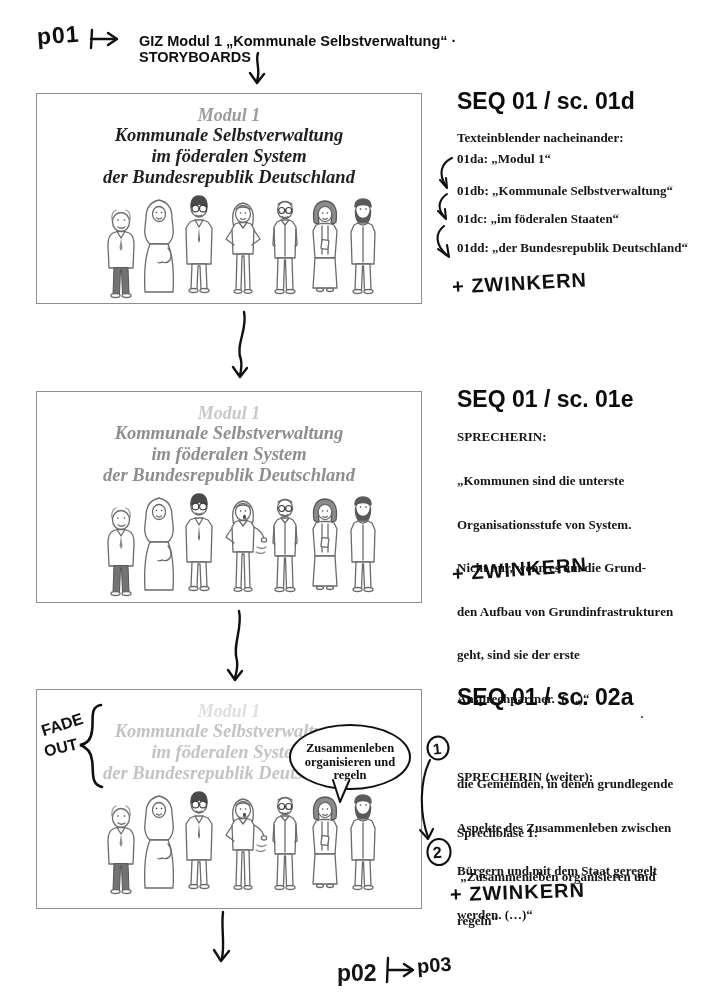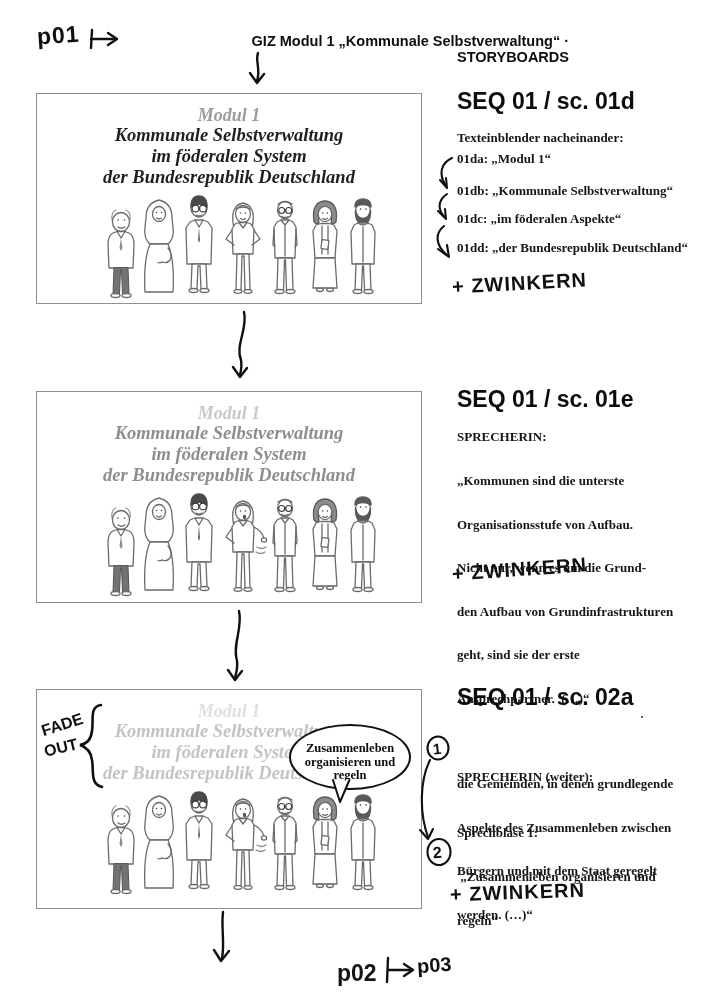--- a/index.html
+++ b/index.html
@@ -9,21 +9,21 @@
     --panel_border:#8f8f8f; --ink:#161616;
     --panel1_modul:#9c9c9c; --panel1_title:#1f1f1f;
     --panel2_modul:#c8c8c8; --panel2_title:#8e8e8e;
     --panel3_modul:#dfdfdf; --panel3_title:#c3c3c3;
     --figure_line:#6b6b6b;
   }
   .abs{position:absolute;}
   .hw{font-family:"Liberation Sans",sans-serif;font-weight:bold;color:#101010;}
   
   #p01-label{left:37px;top:22px;font-size:23px;transform:rotate(-4deg);letter-spacing:1px;}
-  #header-title{left:139px;top:33px;width:430px;text-align:right;
+  #header-title{left:139px;top:33px;width:430px;text-align:left;
     font-family:"Liberation Sans",sans-serif;font-weight:bold;font-size:14.5px;color:#0e0e0e;}
   
   .panel{position:absolute;left:36px;width:384px;background:#fff;border:1.5px solid var(--panel_border);}
   #panel-1{top:93px;height:209px;}
   #panel-2{top:391px;height:210px;}
   #panel-3{top:689px;height:218px;}
   .slide-title{text-align:center;padding-top:11px;font-weight:bold;font-style:italic;}
   .modul-line{font-size:18px;line-height:20px;}
   .title-line{font-size:18.5px;line-height:21px;}
   #panel-1 .modul-line{color:var(--panel1_modul);} #panel-1 .title-line{color:var(--panel1_title);}
@@ -257,29 +257,29 @@
   </svg>
 </div>
 
 <div class="abs hw" id="fade-note-1">FADE</div>
 <div class="abs hw" id="fade-note-2">OUT</div>
 
 <div class="seq" style="top:88px">SEQ 01 / sc. 01d</div>
 <div class="note" style="top:131px">Texteinblender nacheinander:</div>
 <div class="note" style="top:152px">01da: „Modul 1“</div>
 <div class="note" style="top:184px">01db: „Kommunale Selbstverwaltung“</div>
-<div class="note" style="top:212px">01dc: „im föderalen Aspekte“</div>
+<div class="note" style="top:212px">01dc: „im föderalen Staaten“</div>
 <div class="note" style="top:241px">01dd: „der Bundesrepublik Deutschland“</div>
 <div class="wink hw" id="wink-1">+ ZWINKERN</div>
 
 <div class="seq" style="top:386px">SEQ 01 / sc. 01e</div>
 <div class="note" style="top:430px">SPRECHERIN:</div>
 <div class="note" style="top:445px">
   <div>„Kommunen sind die unterste</div>
-  <div>Organisationsstufe von Aufbau.</div>
+  <div>Organisationsstufe von System.</div>
   <div>Nicht nur, wenn es um die Grund-</div>
   <div>den Aufbau von Grundinfrastrukturen</div>
   <div>geht, sind sie der erste</div>
   <div>Ansprechpartner.  (…)“</div>
 </div>
 <div class="wink hw" id="wink-2">+ ZWINKERN</div>
 
 <div class="seq" style="top:684px">SEQ 01 / sc. 02a</div>
 <div class="abs" id="seq3-stray-dot"></div>
 <div class="note" style="top:770px">SPRECHERIN (weiter):</div>

